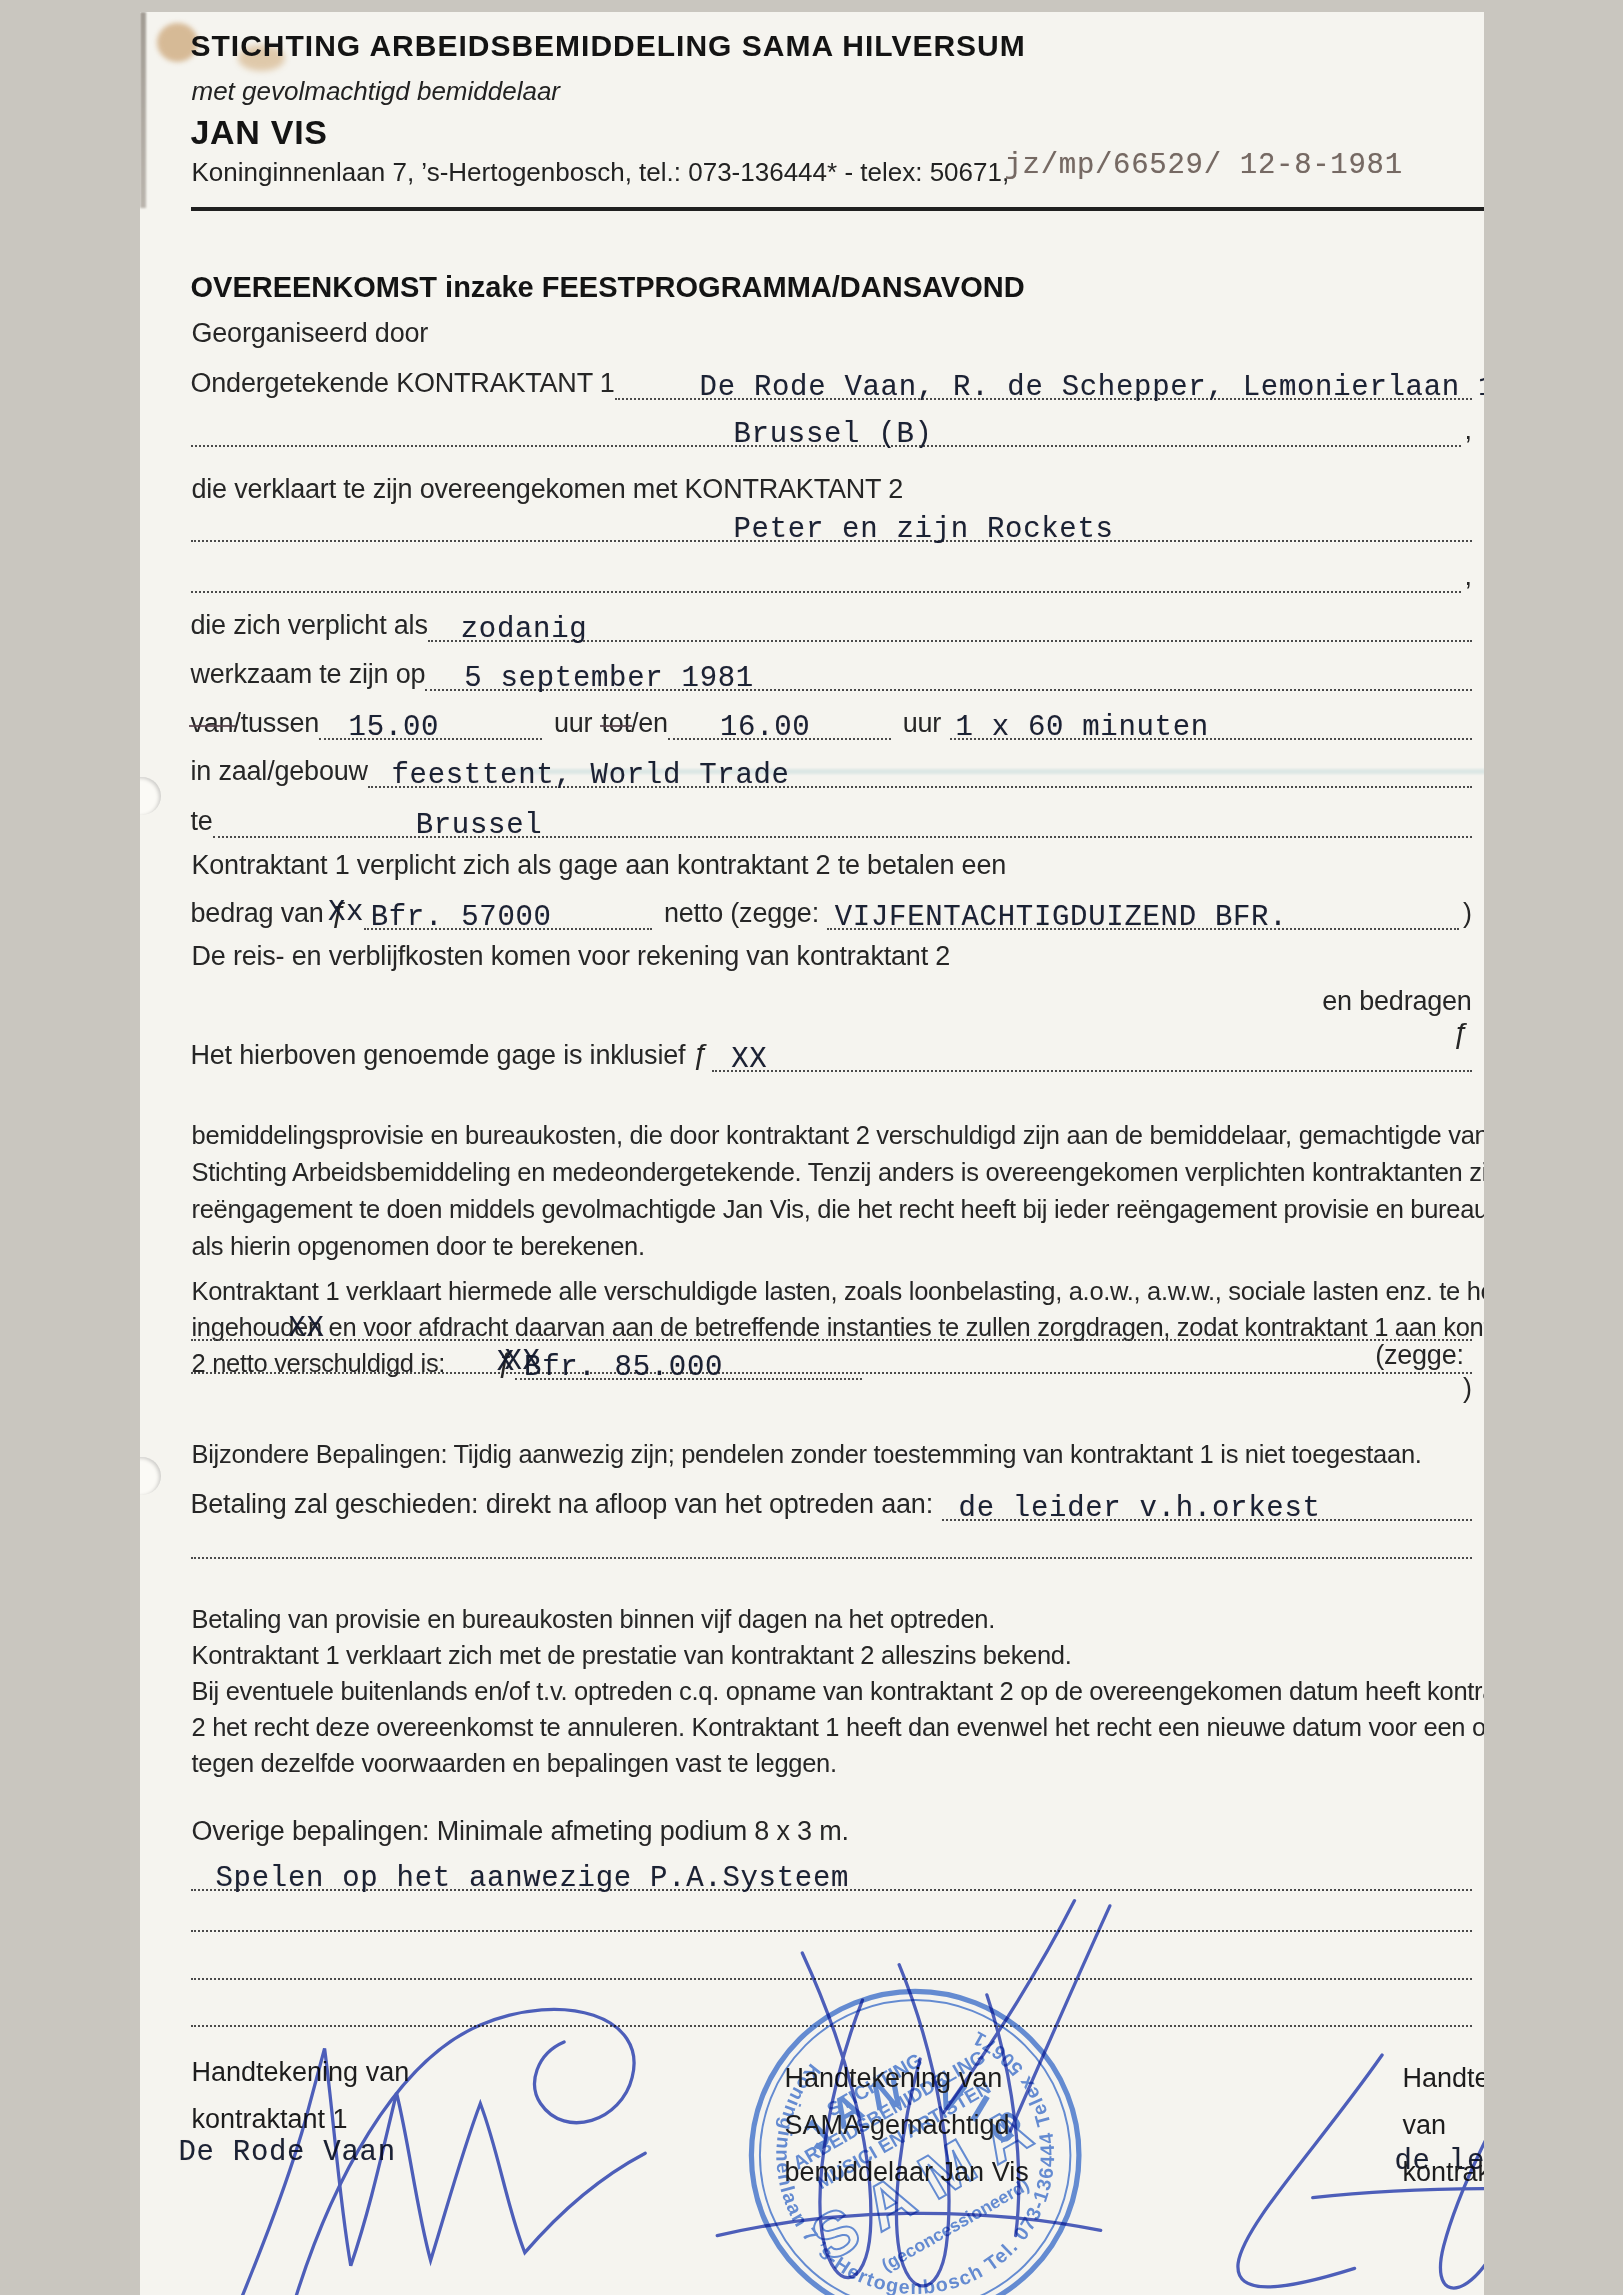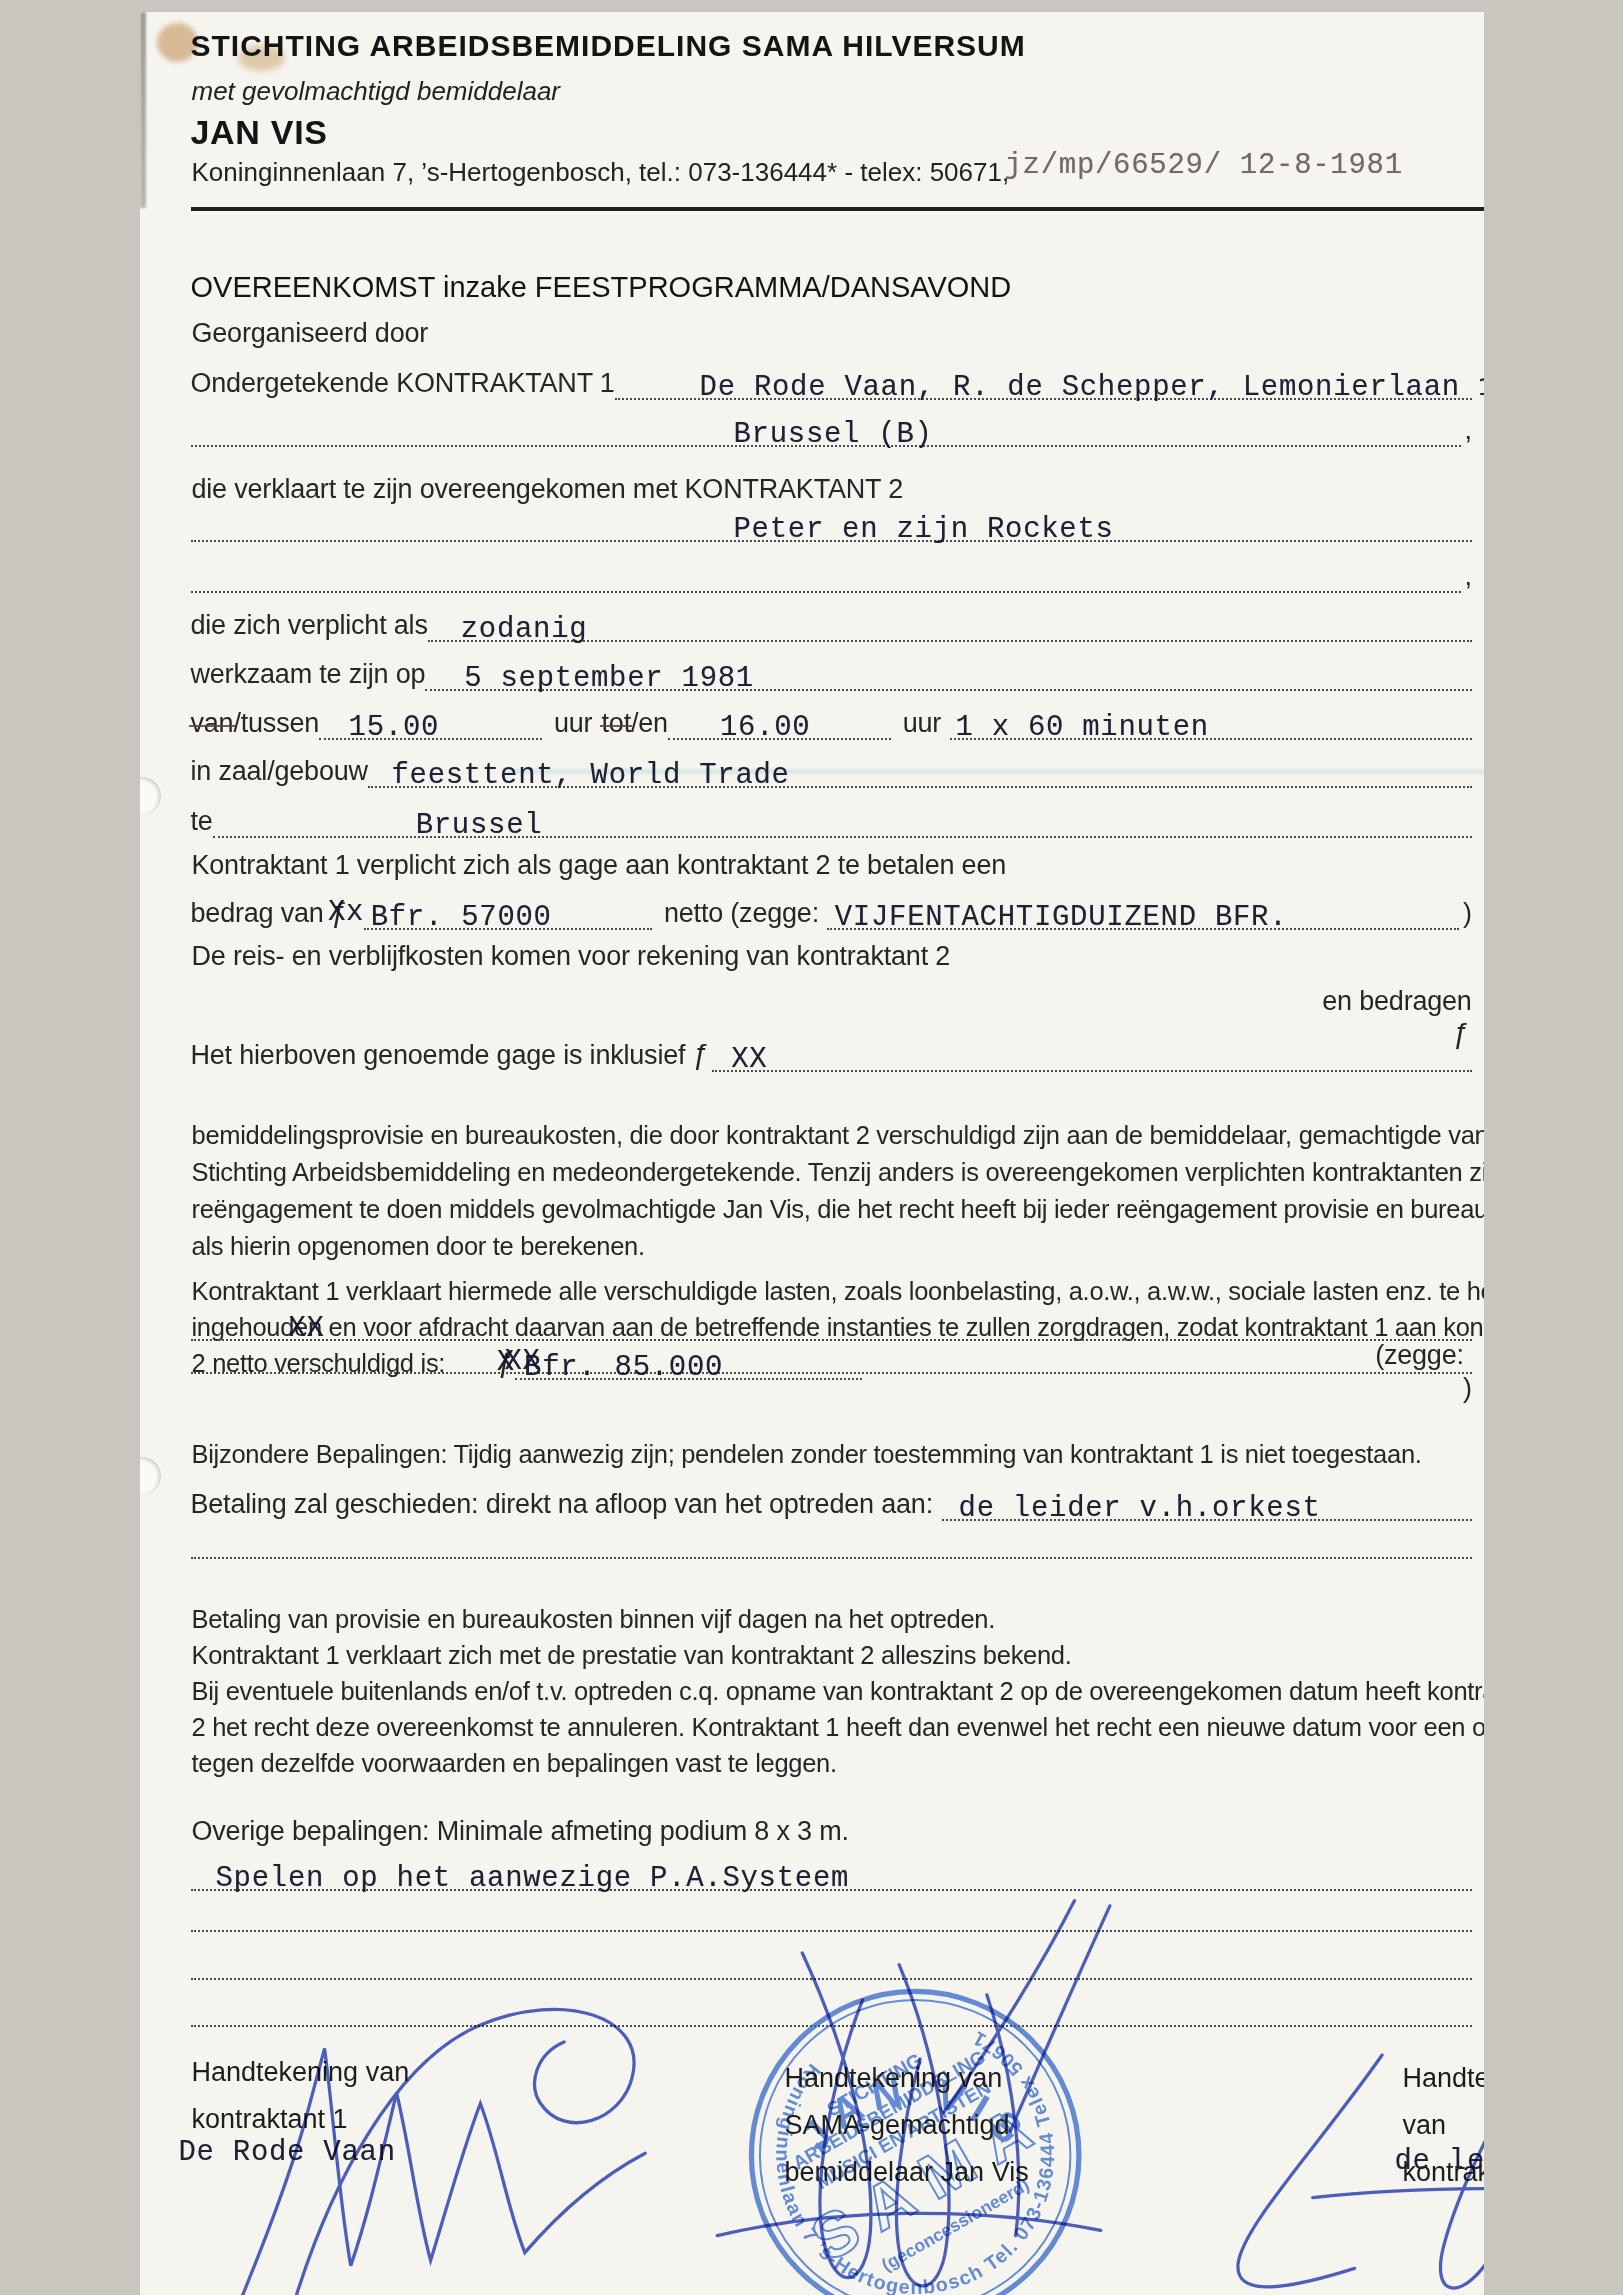--- a/index.html
+++ b/index.html
@@ -21,21 +21,21 @@
     box-shadow:inset -2px 1.3px 3.9px rgba(0,0,0,.18);left:-17px;}
   .punch1{top:765px;} .punch2{top:1445px;}
   
   .abs{position:absolute;}
   .print{font-family:"Liberation Sans",sans-serif;color:#222;}
   .org-title{left:51px;top:17px;font-size:30px;font-weight:700;letter-spacing:1px;color:#141414;}
   .subtitle{left:52px;top:64px;font-size:26px;font-style:italic;}
   .agent{left:51px;top:101px;font-size:34px;font-weight:700;letter-spacing:0.7px;color:#141414;}
   .address{left:52px;top:145px;font-size:26px;}
   .rule{position:absolute;left:51px;top:195px;width:1560px;height:3.9px;background:#202020;}
-  .doc-title{left:51px;top:259px;font-size:29px;font-weight:400;color:#141414;}
+  .doc-title{left:51px;top:259px;font-size:29px;font-weight:700;color:#141414;}
   .line{position:absolute;font-size:27px;letter-spacing:-0.2px;white-space:pre;}
   .para{position:absolute;font-size:25.5px;letter-spacing:-0.3px;line-height:36px;white-space:pre;}
   
   .typed,.typed-abs,.typed-ot{
     font-family:"Liberation Mono","DejaVu Sans Mono",monospace;
     color:#0f172a;font-size:29px;letter-spacing:0.7px;white-space:pre;opacity:.95;
     text-shadow:0 0 0.7px rgba(122,88,100,.5);
   }
   .typed-abs{position:absolute;line-height:1;}
   .typed-ref{color:#6f625c;text-shadow:0 0 0.7px rgba(111,98,92,.5);}

